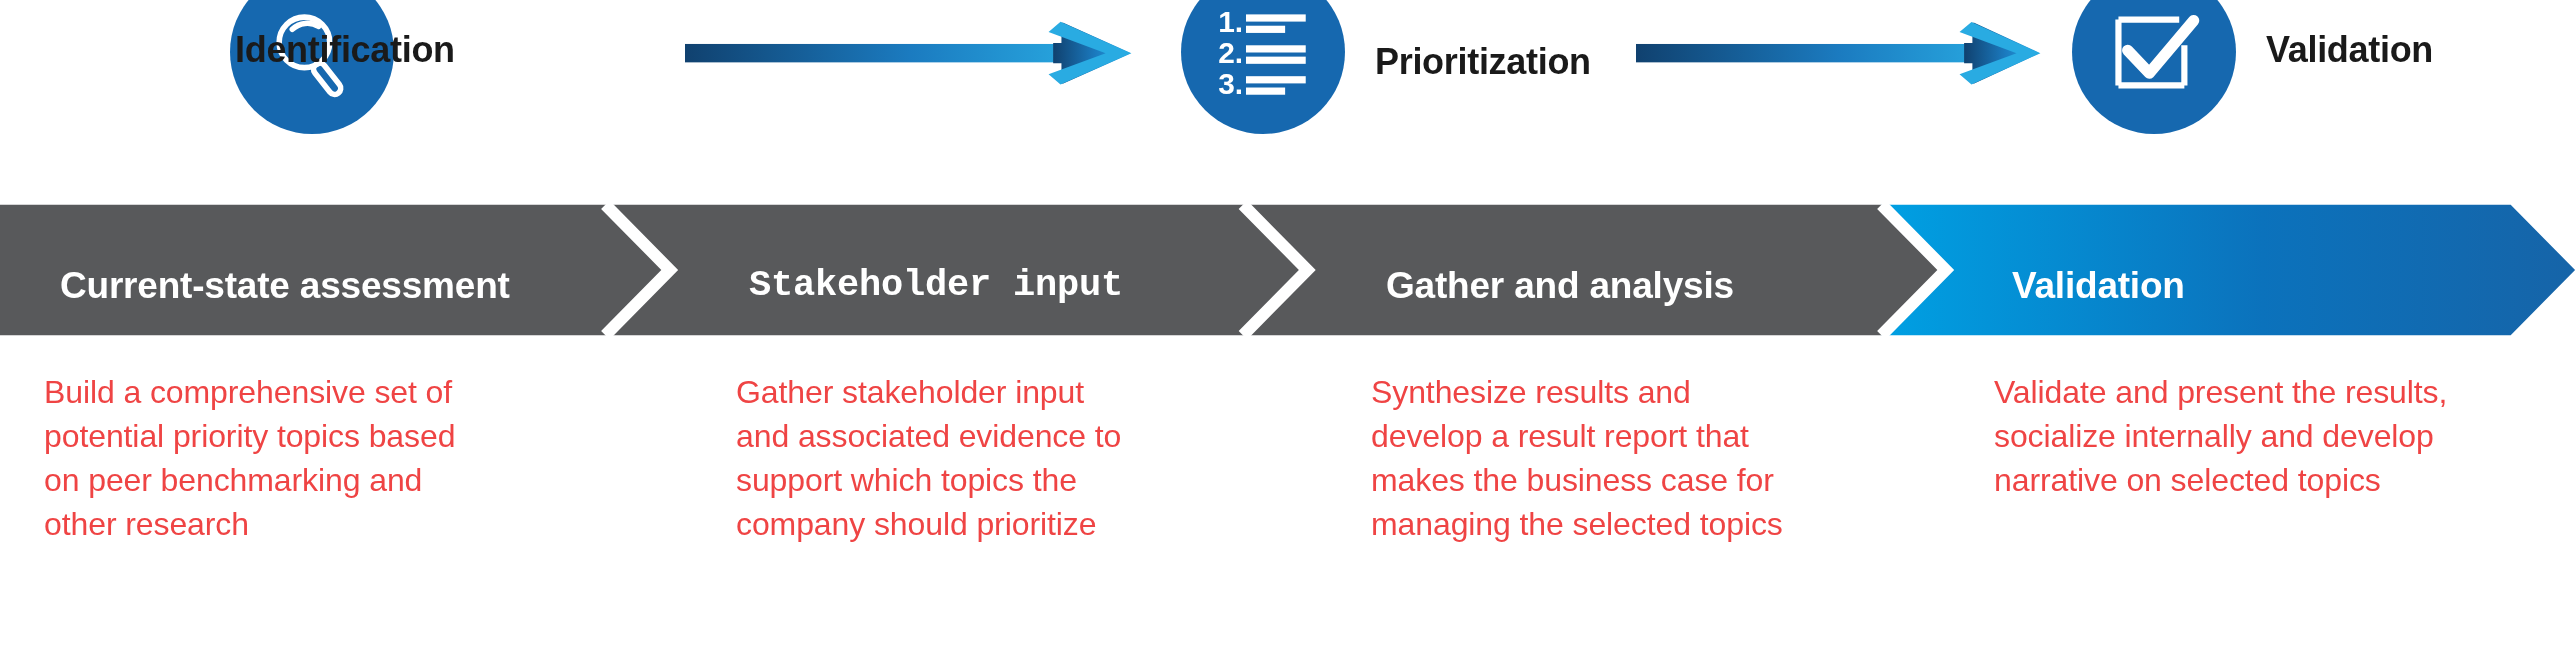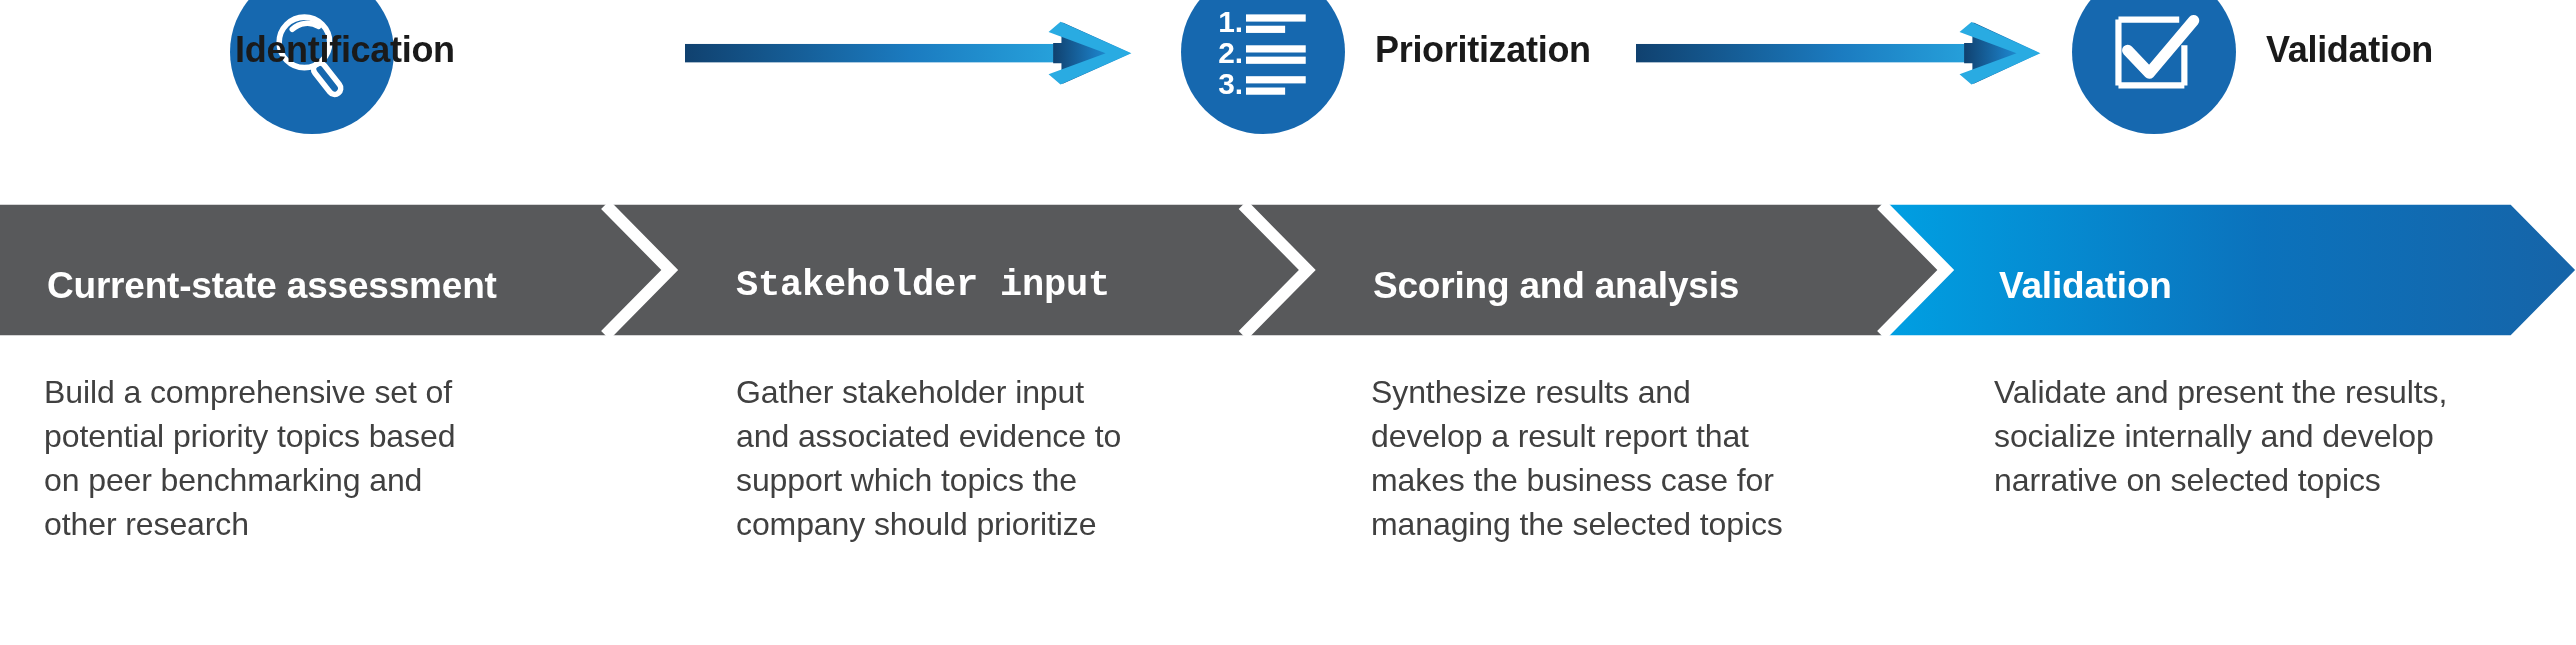--- a/index.html
+++ b/index.html
@@ -64,27 +64,28 @@
 
   .chev-label {
     position: absolute;
     color: #ffffff;
     font-size: 37px;
     font-weight: bold;
     letter-spacing: -0.2px;
     white-space: nowrap;
     line-height: 1;
     top: 267px;
+    margin-left: 13px;
   }
 
   
   .desc {
     position: absolute;
     top: 370px;
-    color: #404040;
+    color: #ef4444;
     font-size: 32px;
     line-height: 44px;
     letter-spacing: -0.1px;
     white-space: pre-line;
   }
 </style>
 </head>
 <body>
 
 <div id="top-row">
@@ -123,21 +124,21 @@
         <rect x="33" y="24" width="38" height="7" fill="#ffffff"></rect>
         <text x="6" y="60" font-family="Liberation Sans, sans-serif" font-size="29" font-weight="bold" fill="#ffffff">2.</text>
         <rect x="33" y="43" width="58" height="7" fill="#ffffff"></rect>
         <rect x="33" y="54" width="58" height="7" fill="#ffffff"></rect>
         <text x="6" y="90" font-family="Liberation Sans, sans-serif" font-size="29" font-weight="bold" fill="#ffffff">3.</text>
         <rect x="33" y="73" width="58" height="7" fill="#ffffff"></rect>
         <rect x="33" y="84" width="38" height="7" fill="#ffffff"></rect>
       </svg>
     </span>
   </div>
-  <div class="stage-label" style="left:1375px; top:32px;">Prioritization</div>
+  <div class="stage-label" style="left:1375px; top:44px;">Prioritization</div>
 
   <div class="flow-arrow" style="left:1636px; width:409px;">
     <svg width="409" height="74" viewBox="0 0 445 80">
       <defs>
         <linearGradient id="agrad2" x1="0" y1="0" x2="1" y2="0">
           <stop offset="0%" stop-color="#10416F"></stop>
           <stop offset="55%" stop-color="#1B7BC0"></stop>
           <stop offset="100%" stop-color="#29ABE2"></stop>
         </linearGradient>
       </defs>
@@ -173,21 +174,21 @@
     <path d="M2045 4 L2729 4 L2799 75 L2729 146 L2045 146 L2115 75 Z" fill="url(#blueChev)"></path>
 
     <path d="M658 4 L728 75 L658 146" fill="none" stroke="#ffffff" stroke-width="13"></path>
     <path d="M1351 4 L1421 75 L1351 146" fill="none" stroke="#ffffff" stroke-width="13"></path>
     <path d="M2045 4 L2115 75 L2045 146" fill="none" stroke="#ffffff" stroke-width="13"></path>
   </svg>
 </div>
 
 <div class="chev-label" style="left:47px;">Current-state assessment</div>
 <div class="chev-label" style="left:736px;font-family:Liberation Mono, monospace;">Stakeholder input</div>
-<div class="chev-label" style="left:1373px;">Scoring and analysis</div>
+<div class="chev-label" style="left:1373px;">Gather and analysis</div>
 <div class="chev-label" style="left:1999px;">Validation</div>
 
 <div class="desc" style="left:44px; width:570px;">Build a comprehensive set of
 potential priority topics based
 on peer benchmarking and
 other research</div>
 
 <div class="desc" style="left:736px; width:570px;">Gather stakeholder input
 and associated evidence to
 support which topics the

